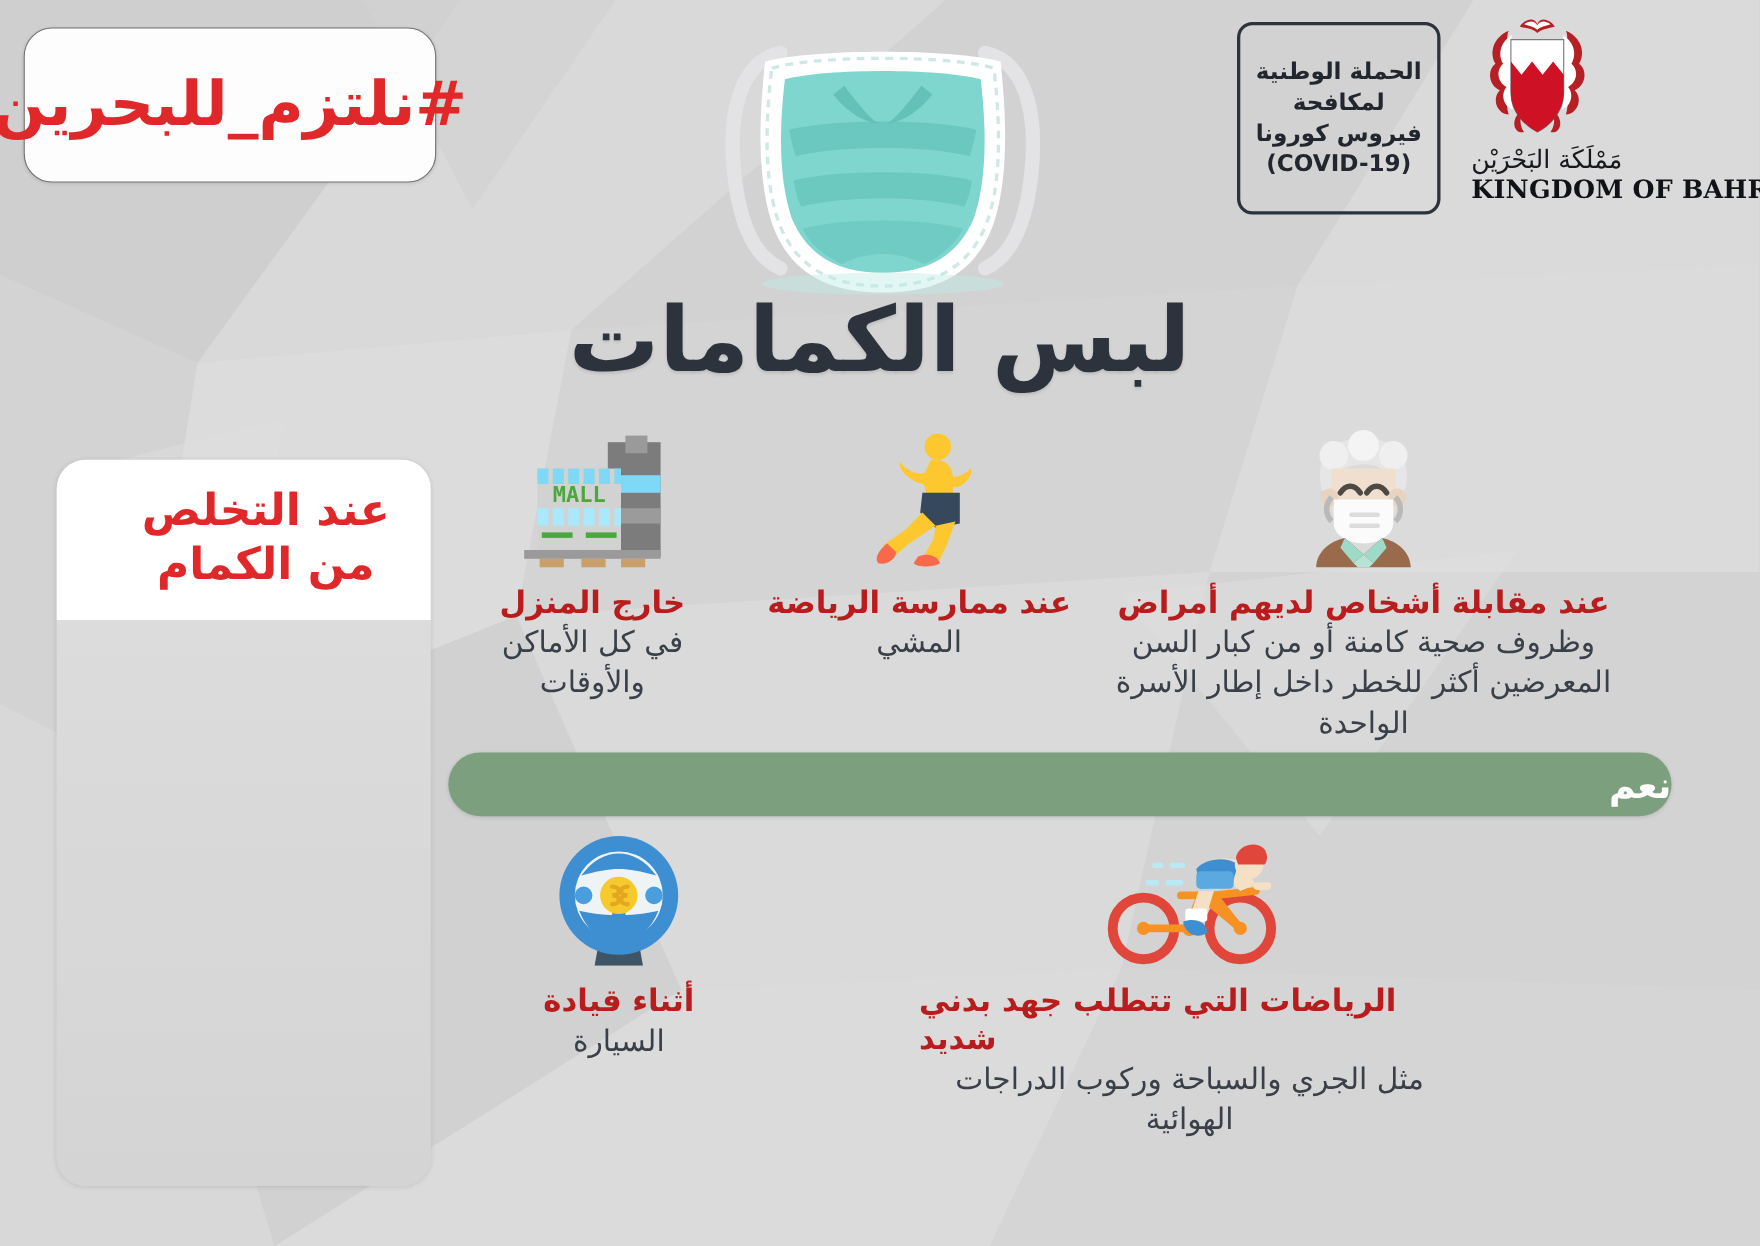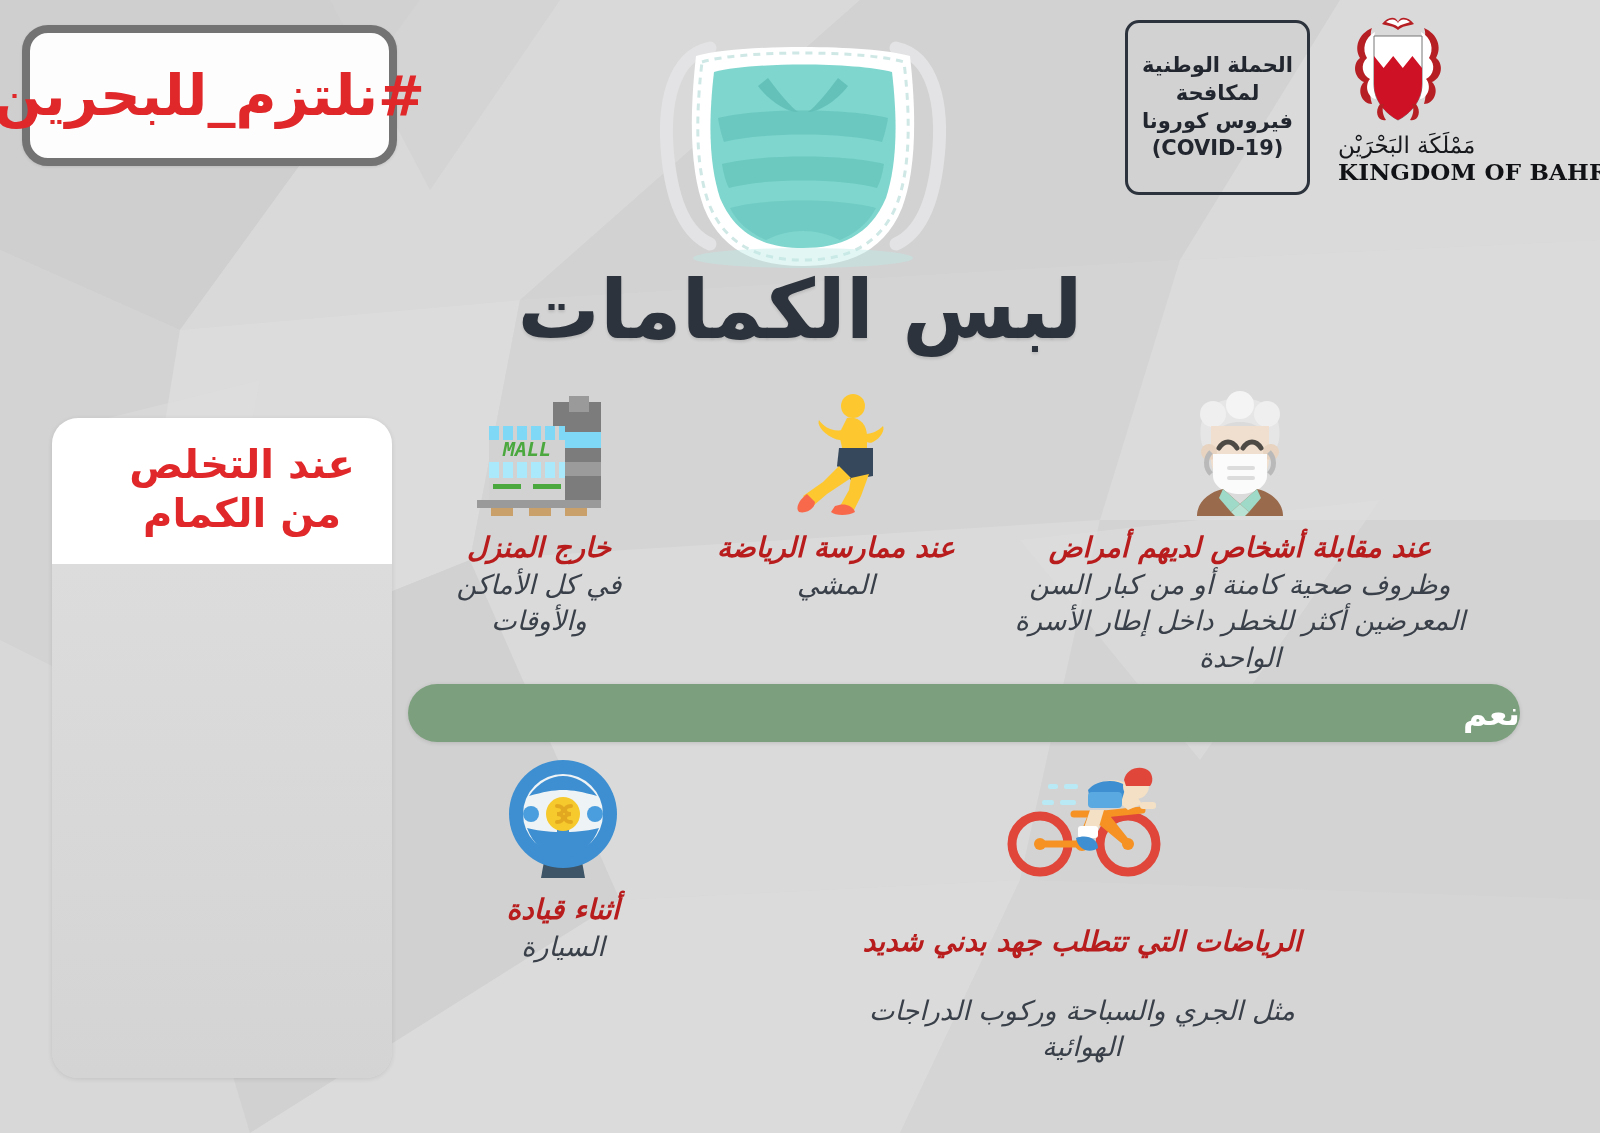--- a/index.html
+++ b/index.html
@@ -27,21 +27,21 @@
   .poly svg { display: block; }
 
   
   #hashtag-badge {
     position: absolute;
     left: 22px;
     top: 25px;
     width: 375px;
     height: 141px;
     background: #fdfdfd;
-    border: 8px solid #737373;
+    border: 1px solid #737373;
     border-radius: 26px 26px 26px 26px;
     display: flex;
     align-items: center;
     justify-content: center;
     box-shadow: 0 1px 3px rgba(0,0,0,0.10);
   }
   #hashtag-badge .txt {
     color: #e02729;
     font-size: 56px;
     font-weight: bold;
@@ -162,21 +162,20 @@
     direction: rtl;
   }
 
   
   .row {
     position: absolute;
     display: flex;
     flex-direction: row-reverse;
     justify-content: flex-start;
     align-items: flex-start;
-    font-style: italic;
   }
 
   #yes-row { left: 408px; top: 386px; width: 1112px; height: 290px; }
   #no-row  { left: 408px; top: 748px; width: 1112px; height: 272px; }
 
   .item {
     display: flex;
     flex-direction: column;
     align-items: center;
     direction: rtl;
@@ -205,21 +204,21 @@
     direction: rtl;
   }
 
   
   #yes-item-0 { width: 262px; margin-right: 22px; }   
   #yes-item-1 { width: 288px; }                        
   #yes-item-2 { width: 520px; }                        
 
   
   #no-item-0 { width: 310px; margin-right: 118px; }    
-  #no-item-1 { width: 492px; margin-right: 60px; gap: 32px; }     
+  #no-item-1 { width: 492px; margin-right: 60px; }     
 
   
   .verdict-bar {
     position: absolute;
     left: 408px;
     width: 1112px;
     height: 58px;
     border-radius: 29px;
     display: flex;
     align-items: center;

